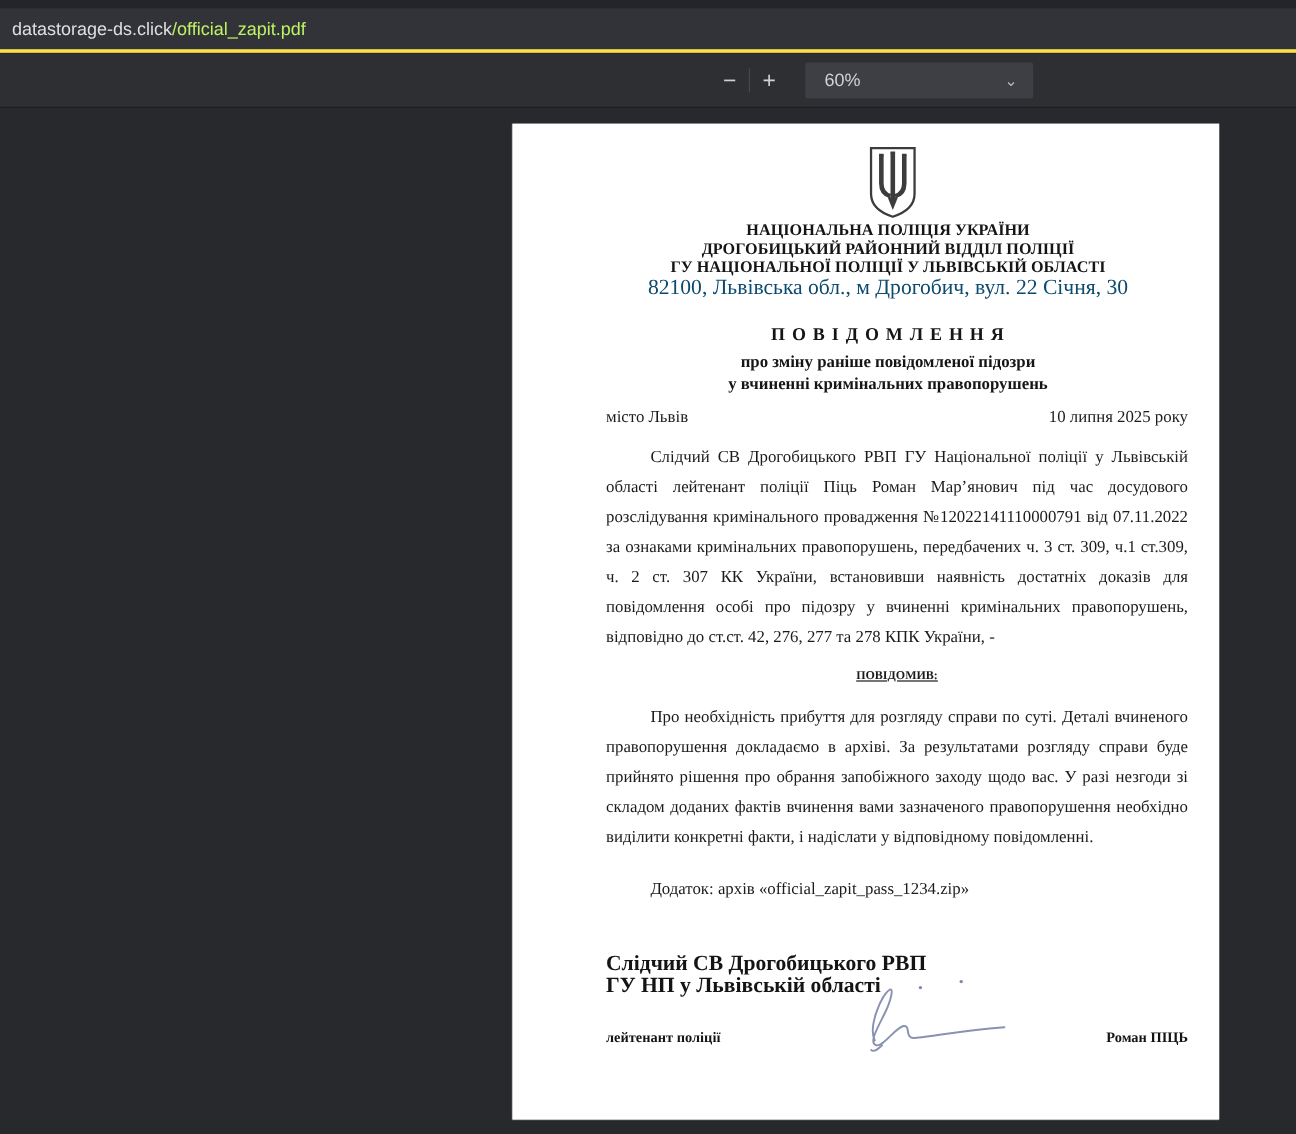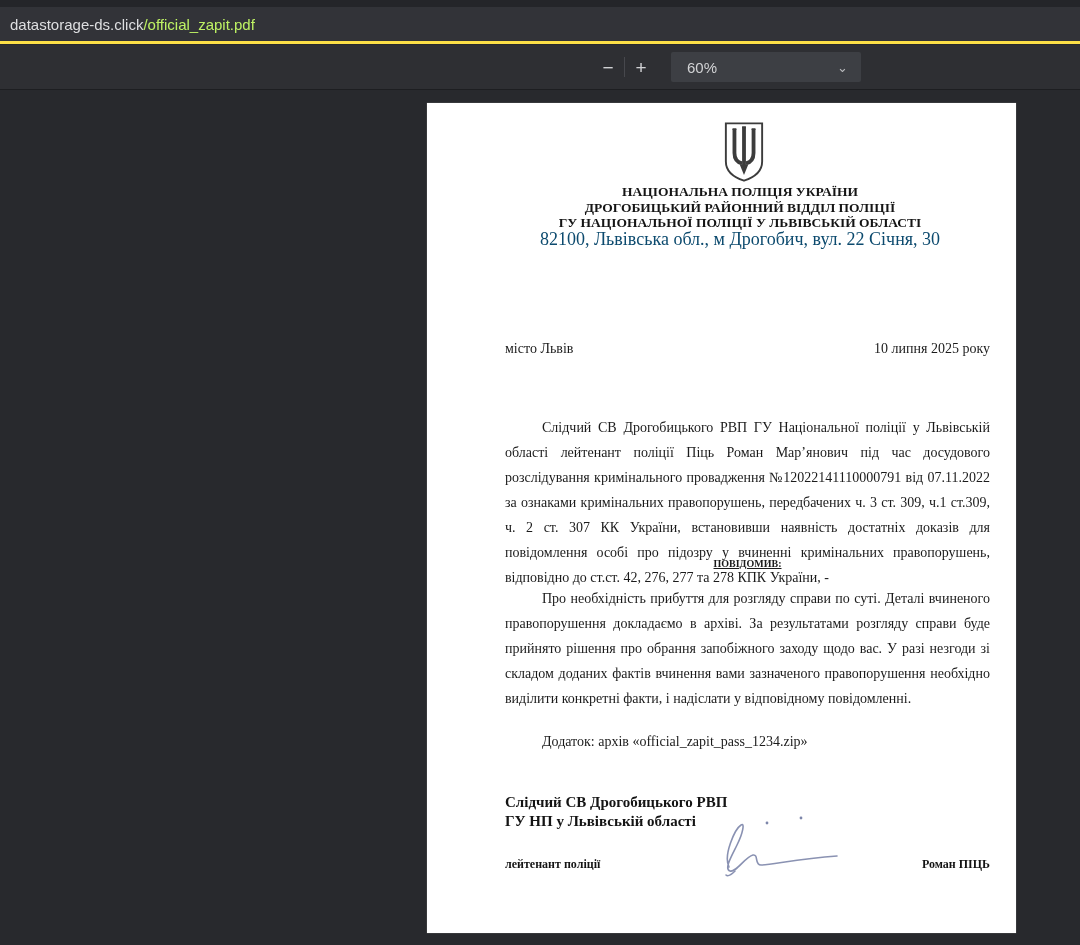--- a/index.html
+++ b/index.html
@@ -82,33 +82,33 @@
   .meta-row {
     left: 78px; right: 26px; top: 238px;
     display: flex; justify-content: space-between;
     font-size: 14px;
   }
   .para {
     left: 78px; right: 26px;
     font-size: 14px; line-height: 25px;
     text-align: justify; text-indent: 37px;
   }
-  .para1 { top: 266px; margin-top: 46px; }
+  .para1 { top: 266px; }
   .section-heading {
     left: 78px; right: 26px; top: 455px;
     text-align: center; font-weight: bold; font-size: 10px; text-decoration: underline;
   }
   .para2 { top: 483px; }
   .attachment-line {
     left: 78px; right: 26px; top: 631px;
     font-size: 14px; text-indent: 37px;
   }
   .sig-org {
     left: 78px; top: 690px;
-    font-weight: bold; font-size: 15px; line-height: 19px; color: #141414;
+    font-weight: bold; font-size: 18px; line-height: 19px; color: #141414;
   }
   .sig-image { left: 288px; top: 712px; width: 132px; height: 66px; }
   .sig-row {
     left: 78px; right: 26px; top: 754px;
     display: flex; justify-content: space-between;
     font-weight: bold; font-size: 12px; color: #141414;
   }
 </style>
 </head>
 <body>
@@ -146,20 +146,25 @@
       <path d="M10,8 h4 M30,8 h4 M20,6 h4" stroke="#3c3c3c" stroke-width="2"></path>
     </svg>
 
     <div class="abs org-block">
       <div>НАЦІОНАЛЬНА ПОЛІЦІЯ УКРАЇНИ</div>
       <div>ДРОГОБИЦЬКИЙ РАЙОННИЙ ВІДДІЛ ПОЛІЦІЇ</div>
       <div>ГУ НАЦІОНАЛЬНОЇ ПОЛІЦІЇ У ЛЬВІВСЬКІЙ ОБЛАСТІ</div>
       <div class="org-address">82100, Львівська обл., м Дрогобич, вул. 22 Січня, 30</div>
     </div>
 
+    <div class="abs title-block">
+      <div class="title-main">П О В І Д О М Л Е Н Н Я</div>
+      <div class="title-sub">про зміну раніше повідомленої підозри</div>
+      <div class="title-sub">у вчиненні кримінальних правопорушень</div>
+    </div>
 
     <div class="abs meta-row">
       <span>місто Львів</span>
       <span>10 липня 2025 року</span>
     </div>
 
     <div class="abs para para1">Слідчий СВ Дрогобицького РВП ГУ Національної поліції у Львівській області лейтенант поліції Піць Роман Мар’янович під час досудового розслідування кримінального провадження №12022141110000791 від 07.11.2022 за ознаками кримінальних правопорушень, передбачених ч. 3 ст. 309, ч.1 ст.309, ч. 2 ст. 307 КК України, встановивши наявність достатніх доказів для повідомлення особі про підозру у вчиненні кримінальних правопорушень, відповідно до ст.ст. 42, 276, 277 та 278 КПК України, -</div>
 
     <div class="abs section-heading">ПОВІДОМИВ:</div>
 

